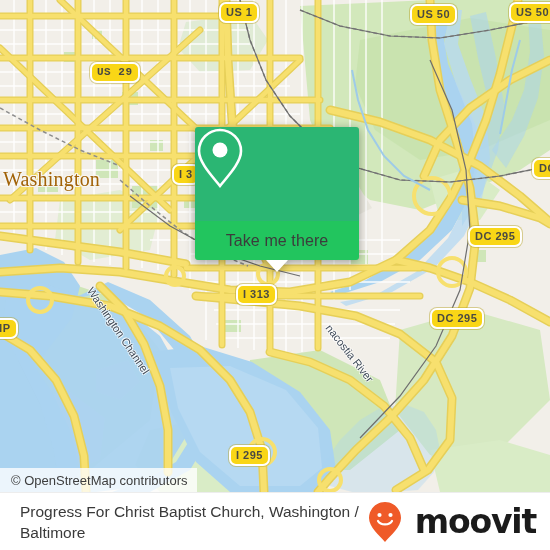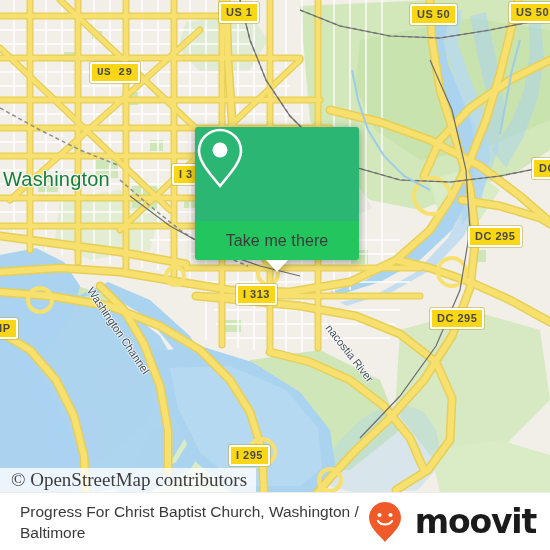--- a/index.html
+++ b/index.html
@@ -13,43 +13,43 @@
 
   
   #map{position:absolute;left:0;top:0;width:550px;height:492px;overflow:hidden;background:#f2efe9;}
   #map svg{position:absolute;left:0;top:0;}
 
   
   .shield{
     position:absolute;
     background:#f9d616;
     border:2px solid #ffffff;
-    border-radius:2px;
+    border-radius:7px;
     color:#4a4a42;
     font-weight:bold;
     font-size:11px;
     line-height:14px;
     padding:1px 5px 2px 5px;
     letter-spacing:0.5px;
     white-space:nowrap;
     box-shadow:0 0 0 1px rgba(180,160,30,0.45);
     font-family:"Liberation Sans","DejaVu Sans",sans-serif;
   }
 
   
   .city-label{
     position:absolute;
-    color:#15803d;
+    color:#a16207;
     font-size:20px;
     letter-spacing:0.2px;
     white-space:nowrap;
     text-shadow:
       -1.4px 0 #f7f5f0, 1.4px 0 #f7f5f0, 0 -1.4px #f7f5f0, 0 1.4px #f7f5f0,
       -1px -1px #f7f5f0, 1px -1px #f7f5f0, -1px 1px #f7f5f0, 1px 1px #f7f5f0;
-    font-family:Liberation Sans, sans-serif;
+    font-family:Liberation Serif, serif;
   }
   .water-label{
     position:absolute;
     color:#3f4a58;
     font-size:11px;
     white-space:nowrap;
     transform-origin:0 0;
     font-family:"Liberation Sans","DejaVu Sans",sans-serif;
     text-shadow:
       -1px 0 rgba(255,255,255,.85), 1px 0 rgba(255,255,255,.85),
@@ -85,22 +85,22 @@
     border-right:11px solid transparent;
     border-top:12px solid #ffffff;
   }
 
   
   #attribution{
     position:absolute;left:0;top:468px;height:24px;
     background:rgba(255,255,255,0.78);
     display:flex;align-items:center;
     padding:0 9px 0 11px;
-    color:#3d3d3d;font-size:19px;
-    font-family:Liberation Serif, serif;
+    color:#3d3d3d;font-size:13px;
+    font-family:Liberation Sans, sans-serif;
     white-space:nowrap;
   }
 
   
   #footer{
     position:absolute;left:0;top:492px;width:550px;height:58px;
     background:#ffffff;
     display:flex;align-items:center;justify-content:space-between;
     box-sizing:border-box;padding:0 14px 0 20px;
     border-top:1px solid #ededed;

